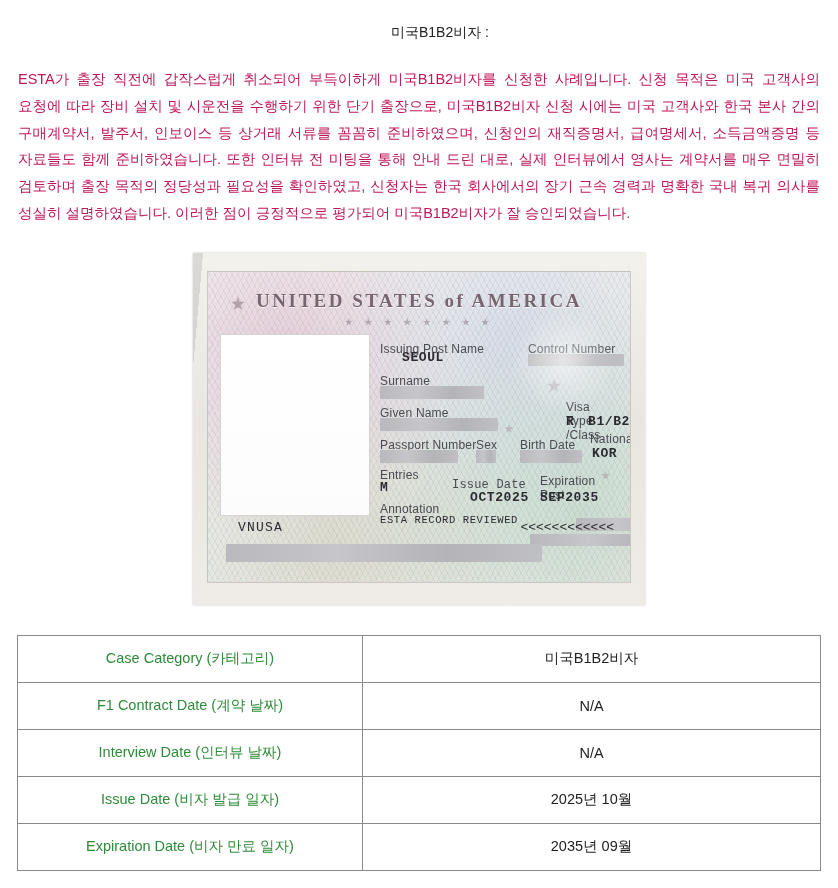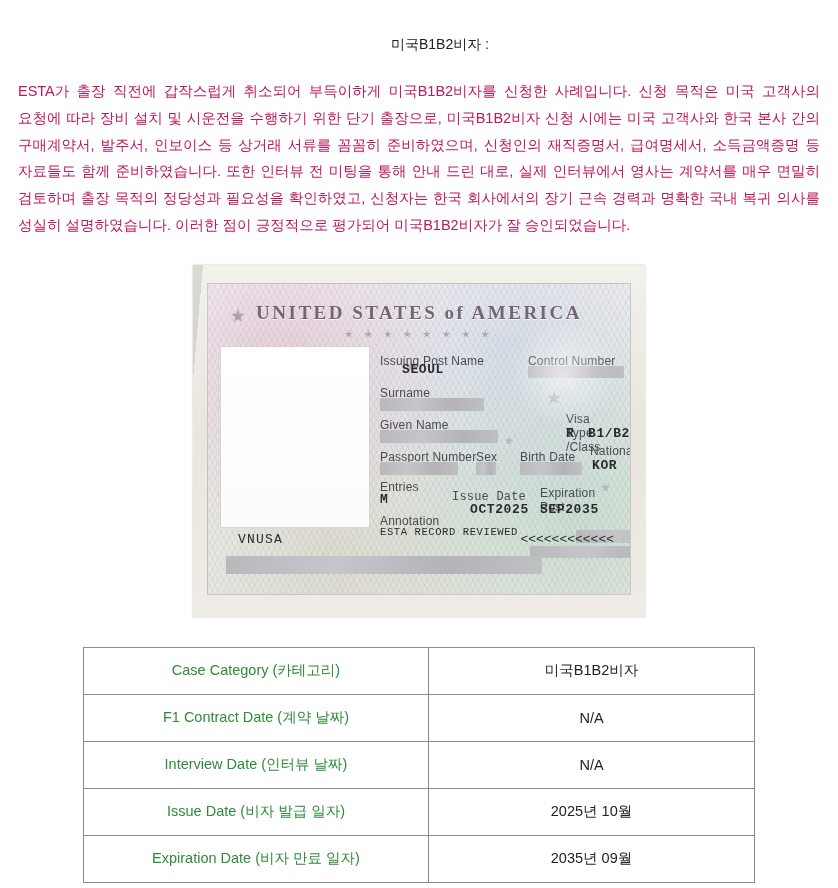--- a/index.html
+++ b/index.html
@@ -17,21 +17,21 @@
   .page {
     position: relative;
     width: 838px;
     height: 888px;
     box-sizing: border-box;
   }
   .doc-title {
     text-align: center;
     font-size: 14px;
     color: #222222;
-    padding-top: 36px;
+    padding-top: 24px;
     letter-spacing: 0px;
     margin-left: 42px;
   }
   .body-text {
     margin: 24px 18px 0 18px;
     font-size: 14.5px;
     line-height: 1.85;
     color: #be185d;
     text-align: justify;
     word-break: keep-all;
@@ -186,21 +186,21 @@
   }
   .star-glyph {
     position: absolute;
     color: rgba(150,130,145,0.40);
     font-size: 13px;
   }
 
   table.info {
     margin: 30px auto 0 auto;
     border-collapse: collapse;
-    width: 672px;
+    width: 804px;
     table-layout: fixed;
     padding-left: 44px;
   }
   table.info td {
     border: 1px solid #8a8a8a;
     height: 46px;
     font-size: 14.5px;
     text-align: center;
     vertical-align: middle;
     padding: 0 6px;

